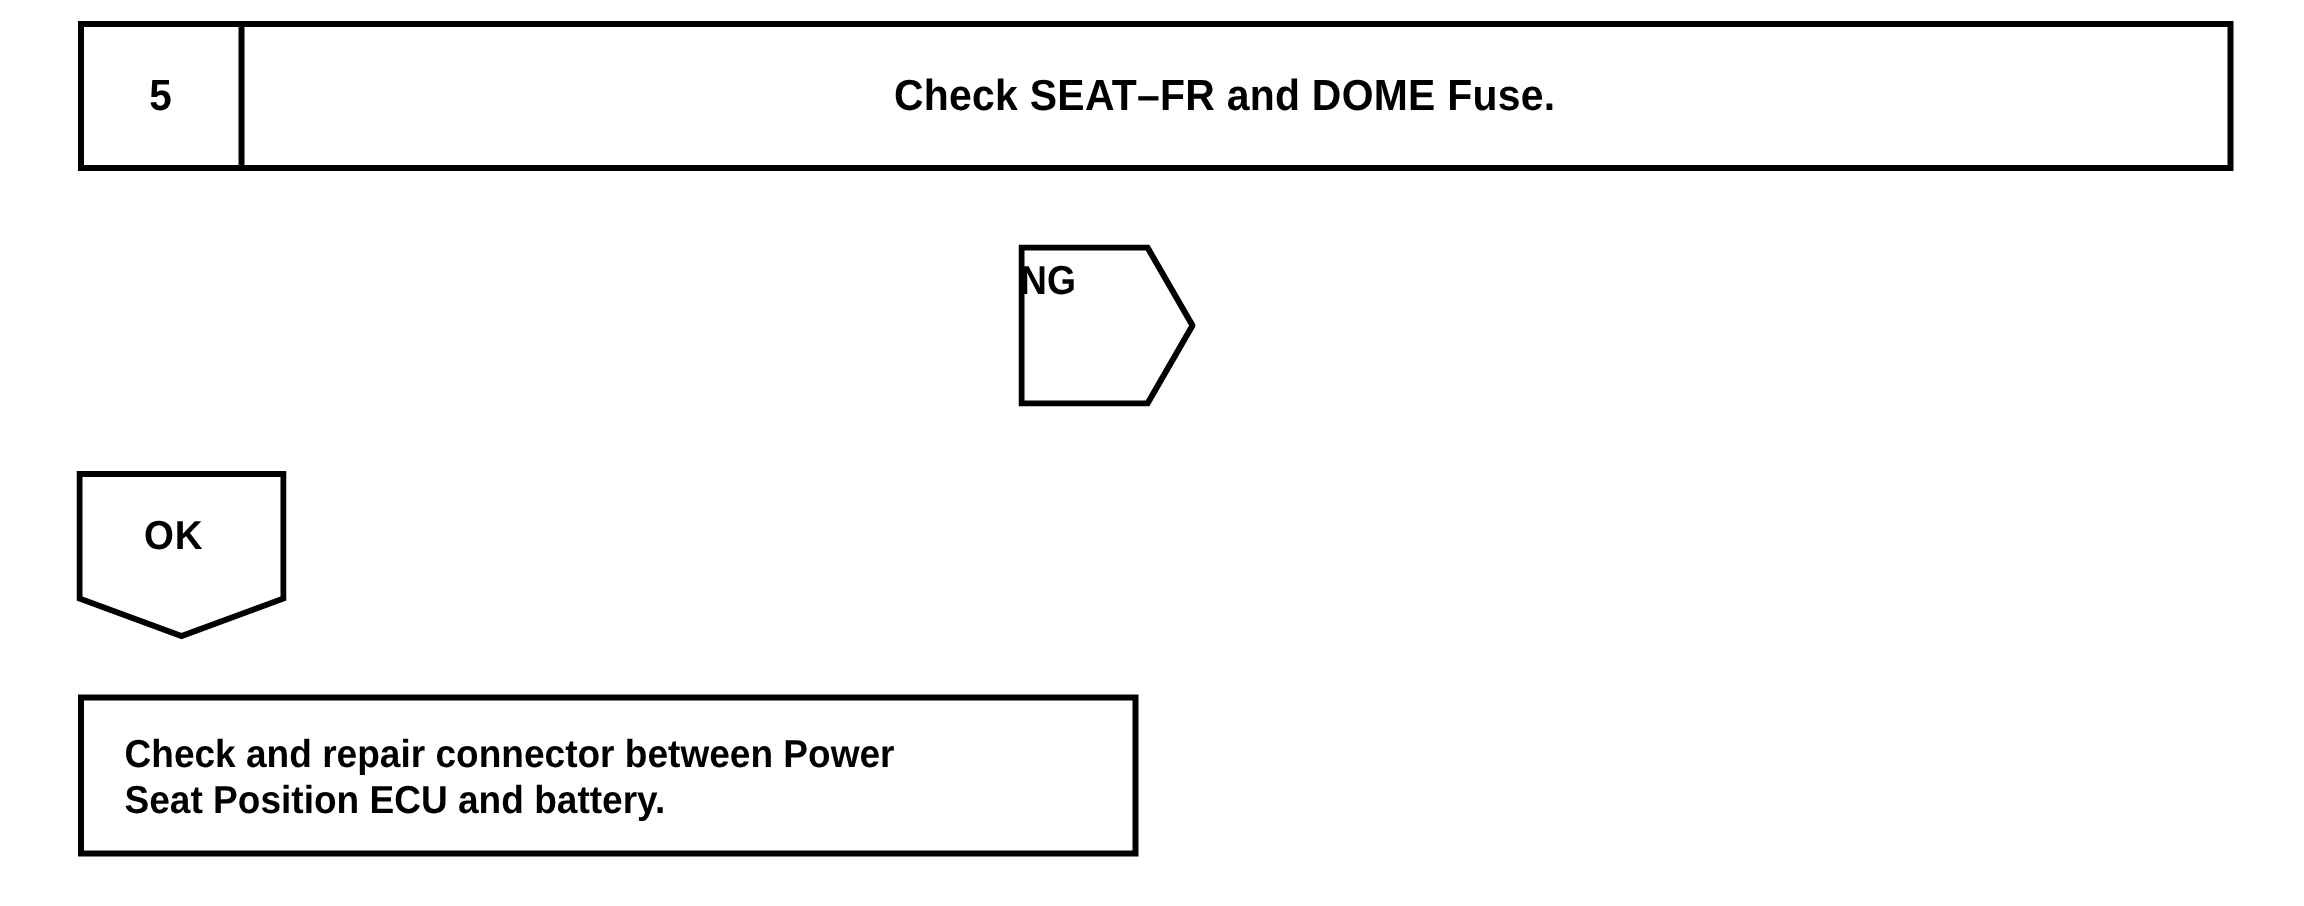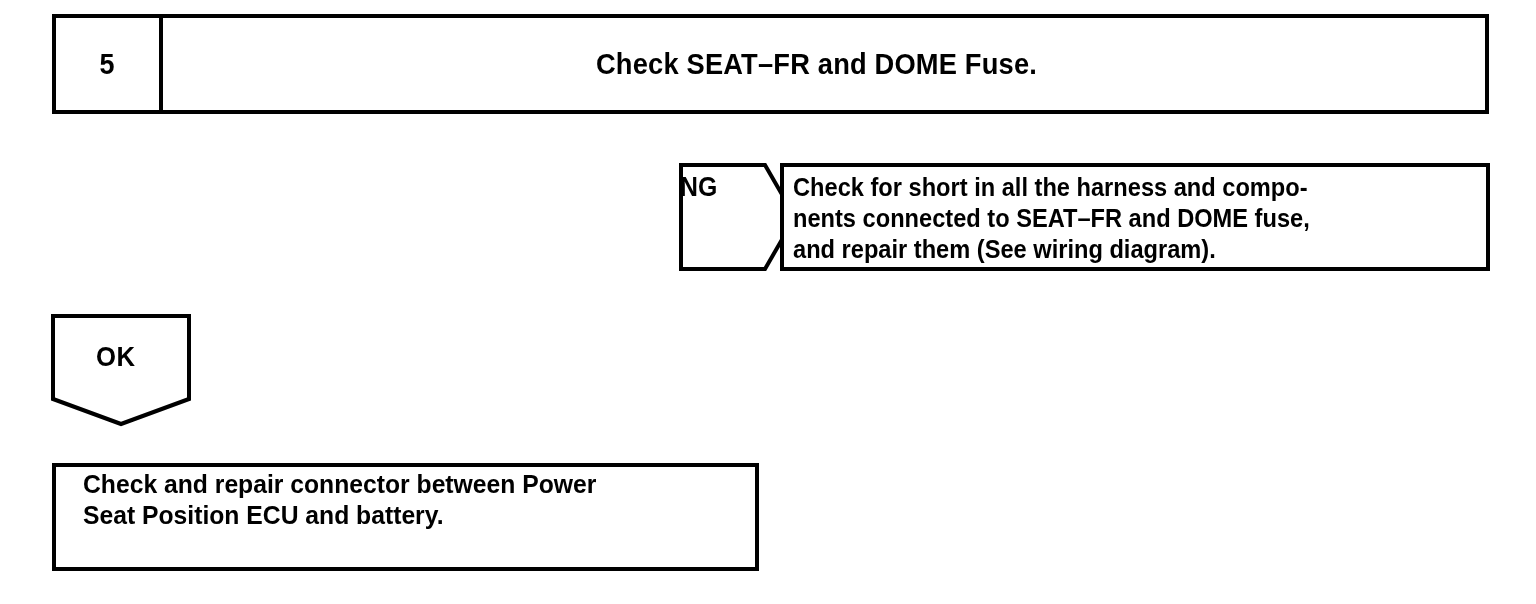--- a/index.html
+++ b/index.html
@@ -146,21 +146,21 @@
   
   .result-box {
     position: absolute;
     left: 52px;
     top: 463px;
     width: 707px;
     height: 108px;
     border: 4px solid #000000;
     box-sizing: border-box;
     background: #ffffff;
-    padding: 2px 0 0 27px;
+    padding: 20px 0 0 27px;
   }
   .result-line {
     font-size: 26px;
     font-weight: bold;
     line-height: 31px;
     letter-spacing: 0px;
     transform: scaleX(0.95);
     transform-origin: left top;
     white-space: nowrap;
   }
@@ -179,25 +179,20 @@
     </div>
   </div>
 
   <div class="ng-branch">
     <div class="ng-arrow">
       <svg width="118" height="108" viewBox="0 0 118 108" xmlns="http://www.w3.org/2000/svg">
         <polygon points="2,2 86,2 116,54 86,106 2,106" fill="#ffffff" stroke="#000000" stroke-width="4" stroke-linejoin="miter"></polygon>
       </svg>
       <span class="ng-label">NG</span>
     </div>
-    <div class="ng-box">
-      <div class="ng-line">Check for short in all the harness and compo-</div>
-      <div class="ng-line">nents connected to SEAT–FR and DOME fuse,</div>
-      <div class="ng-line">and repair them (See wiring diagram).</div>
-    </div>
   </div>
 
   <div class="ok-arrow-wrap">
     <svg width="140" height="113" viewBox="0 0 140 113" xmlns="http://www.w3.org/2000/svg">
       <polygon points="2,2 138,2 138,85 70,110 2,85" fill="#ffffff" stroke="#000000" stroke-width="4" stroke-linejoin="miter"></polygon>
     </svg>
     <span class="ok-label">OK</span>
   </div>
 
   <div class="result-box">

